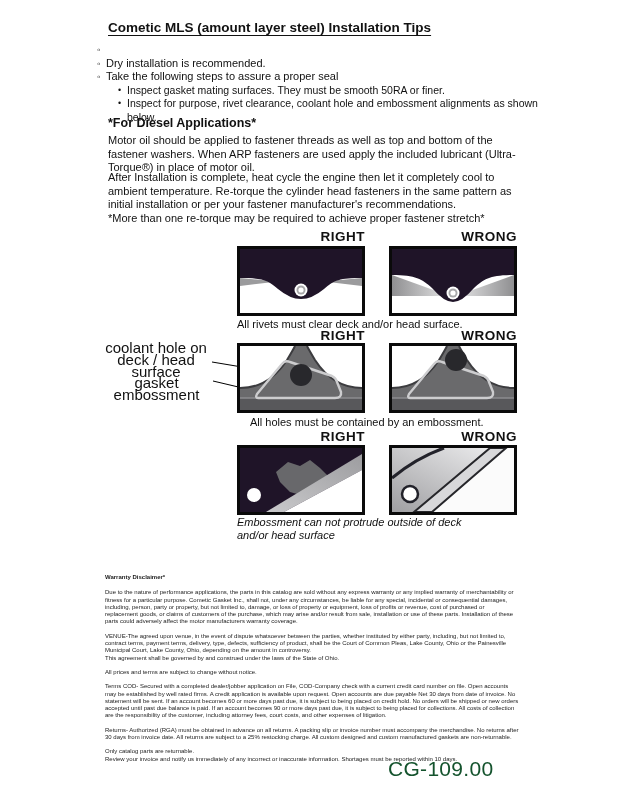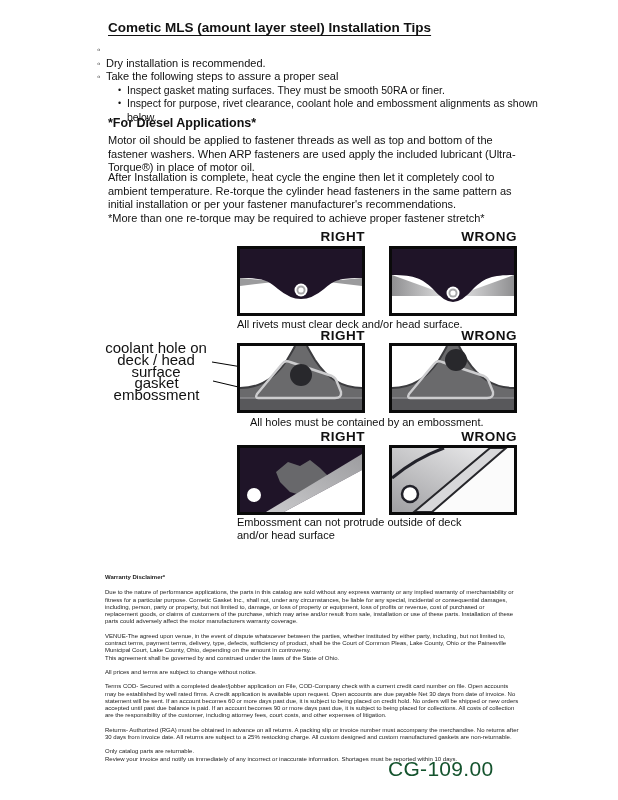--- a/index.html
+++ b/index.html
@@ -163,21 +163,21 @@
           <stop offset="1" stop-color="#f2f2f3"></stop>
       </linearGradient>
     </defs>
     <rect x="0" y="0" width="122" height="64" fill="url(#g3w)"></rect>
     <path d="M52,0 Q24,10 0,30" stroke="#22222a" stroke-width="3" fill="none"></path>
     <polygon points="40,64 114,0 122,0 122,64" fill="#fbfbfb"></polygon>
     <polygon points="22,64 98,0 114,0 40,64" fill="#d8d8da" stroke="#26262a" stroke-width="2"></polygon>
     <circle cx="18" cy="46" r="8" fill="#ffffff" stroke="#22222a" stroke-width="2.5"></circle>
   </svg>
 
-  <div class="abs dg-caption" style="left:237px;top:516px;width:232px;">Embossment can not protrude outside of deck and/or head surface</div>
+  <div class="abs dg-caption" style="left:237px;top:516px;width:232px;font-style:italic;">Embossment can not protrude outside of deck and/or head surface</div>
 
   <div class="abs warranty">
     <div class="hd">Warranty Disclaimer*</div>
     <div class="blk">Due to the nature of performance applications, the parts in this catalog are sold without any express warranty or any implied warranty of merchantability or fitness for a particular purpose.  Cometic Gasket Inc., shall not, under any circumstances, be liable for any special, incidental or consequential damages, including, person, party or property, but not limited to, damage, or loss of property or equipment, loss of profits or revenue, cost of purchased or replacement goods, or claims of customers of the purchase, which may arise and/or result from sale, installation or use of these parts.  Installation of these parts could adversely affect the motor manufacturers warranty coverage.</div>
     <div class="blk">
       <div>VENUE-The agreed upon venue, in the event of dispute whatsoever between the parties, whether instituted by either party, including, but not limited to, contract terms, payment terms, delivery, type, defects, sufficiency of product, shall be the Court of Common Pleas, Lake County, Ohio or the Painesville Municipal Court, Lake County, Ohio, depending on the amount in controversy.</div>
       <div>This agreement shall be governed by and construed under the laws of the State of Ohio.</div>
     </div>
     <div class="blk">All prices and terms are subject to change without notice.</div>
     <div class="blk">Terms COD- Secured with a completed dealer/jobber application on File, COD-Company check with a current credit card number on file.  Open accounts may be established by well rated firms.  A credit application is available upon request.  Open accounts are due payable Net 30 days from date of invoice.  No statement will be sent.  If an account becomes 60 or more days past due, it is subject to being placed on credit hold.  No orders will be shipped or new orders accepted until past due balance is paid.  If an account becomes 90 or more days past due, it is subject to being placed for collections.  All costs of collection are the responsibility of the customer, including attorney fees, court costs, and other expenses of litigation.</div>

